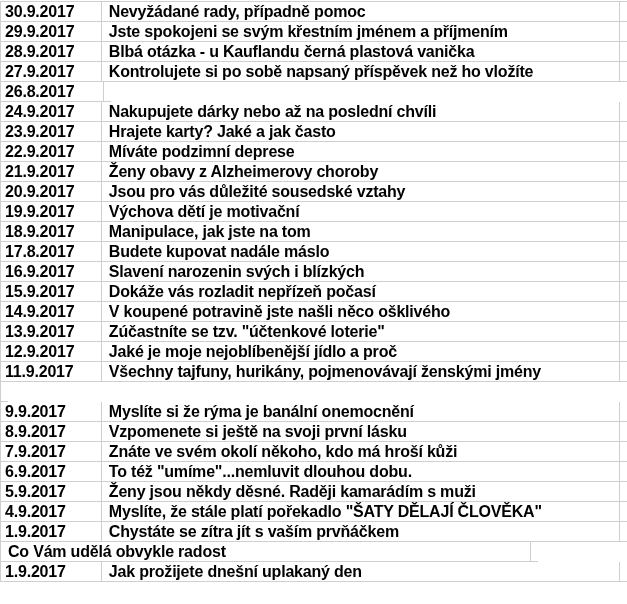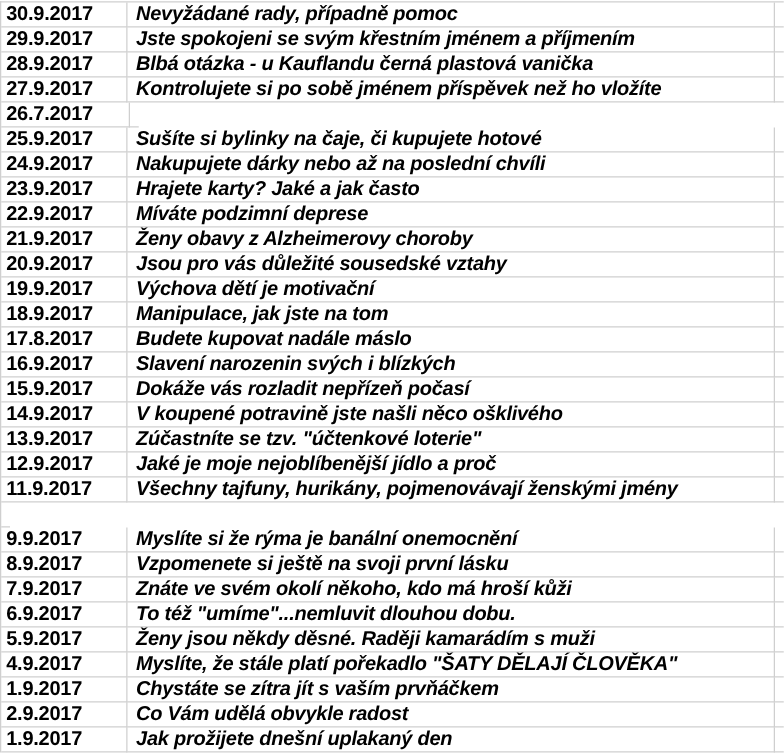--- a/index.html
+++ b/index.html
@@ -27,21 +27,21 @@
     height:20px;
     border-right:1px solid var(--grid);
     border-bottom:1px solid var(--grid);
     display:flex;align-items:center;
     font-weight:bold;font-size:16px;line-height:19px;
     color:var(--ink);
     white-space:nowrap;overflow:hidden;
     letter-spacing:-0.2px;
   }
   .date-cell{width:103px;padding-left:4px;}
-  .question-cell{width:530px;padding-left:7px;font-style:italic;}
+  .question-cell{width:530px;padding-left:7px;}
   .spill-cell{width:7px;border-right:none;padding:0;}
 </style>
 </head>
 <body>
 
 <div class="sheet">
   <div class="row">
     <div class="cell date-cell">30.9.2017</div>
     <div class="cell question-cell">Nevyžádané rady, případně pomoc</div>
     <div class="cell spill-cell"></div>
@@ -54,34 +54,29 @@
   </div>
 
   <div class="row">
     <div class="cell date-cell">28.9.2017</div>
     <div class="cell question-cell">Blbá otázka - u Kauflandu černá plastová vanička</div>
     <div class="cell spill-cell"></div>
   </div>
 
   <div class="row">
     <div class="cell date-cell">27.9.2017</div>
-    <div class="cell question-cell">Kontrolujete si po sobě jménem příspěvek než ho vložíte</div>
-    <div class="cell spill-cell"></div>
-  </div>
-
-  <div class="row">
-    <div class="cell date-cell">26.7.2017</div>
-    <div class="cell spill-cell"></div>
-  </div>
-
-  <div class="row">
-    <div class="cell date-cell">25.9.2017</div>
-    <div class="cell question-cell">Sušíte si bylinky na čaje, či kupujete hotové</div>
-    <div class="cell spill-cell"></div>
-  </div>
+    <div class="cell question-cell">Kontrolujete si po sobě napsaný příspěvek než ho vložíte</div>
+    <div class="cell spill-cell"></div>
+  </div>
+
+  <div class="row">
+    <div class="cell date-cell">26.8.2017</div>
+    <div class="cell spill-cell"></div>
+  </div>
+
 
   <div class="row">
     <div class="cell date-cell">24.9.2017</div>
     <div class="cell question-cell">Nakupujete dárky nebo až na poslední chvíli</div>
     <div class="cell spill-cell"></div>
   </div>
 
   <div class="row">
     <div class="cell date-cell">23.9.2017</div>
     <div class="cell question-cell">Hrajete karty? Jaké a jak často</div>
@@ -200,21 +195,20 @@
     <div class="cell spill-cell"></div>
   </div>
 
   <div class="row">
     <div class="cell date-cell">1.9.2017</div>
     <div class="cell question-cell">Chystáte se zítra jít s vaším prvňáčkem</div>
     <div class="cell spill-cell"></div>
   </div>
 
   <div class="row">
-    <div class="cell date-cell">2.9.2017</div>
     <div class="cell question-cell">Co Vám udělá obvykle radost</div>
     <div class="cell spill-cell"></div>
   </div>
 
   <div class="row">
     <div class="cell date-cell">1.9.2017</div>
     <div class="cell question-cell">Jak prožijete dnešní uplakaný den</div>
     <div class="cell spill-cell"></div>
   </div>
 </div>

